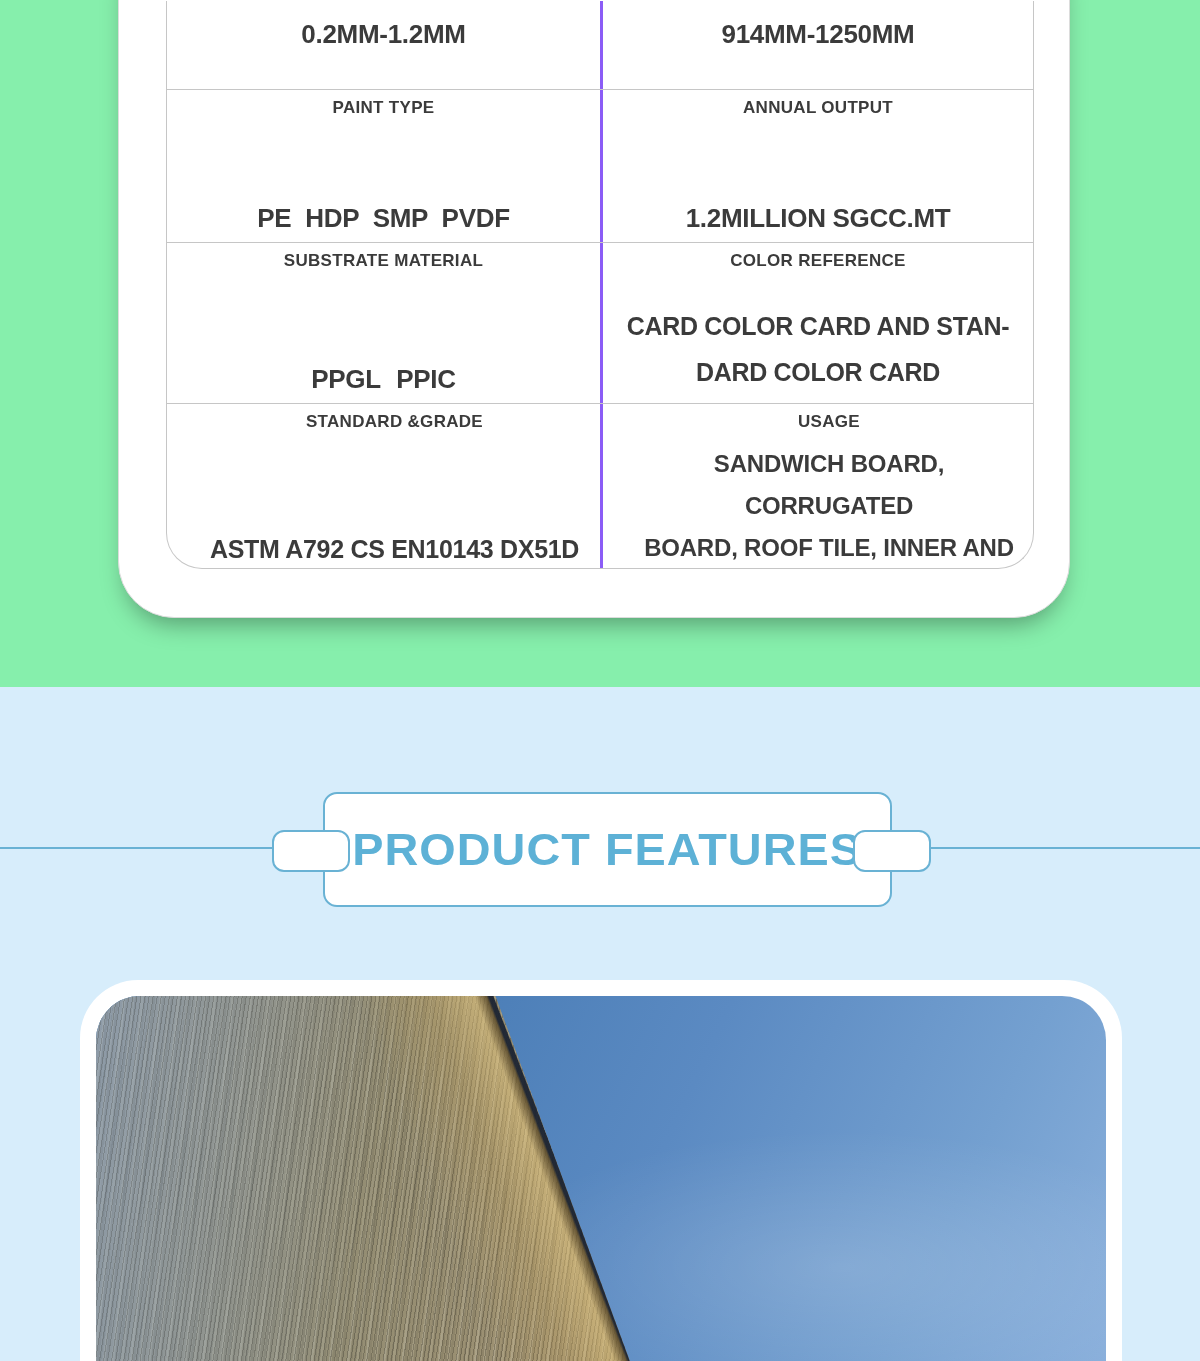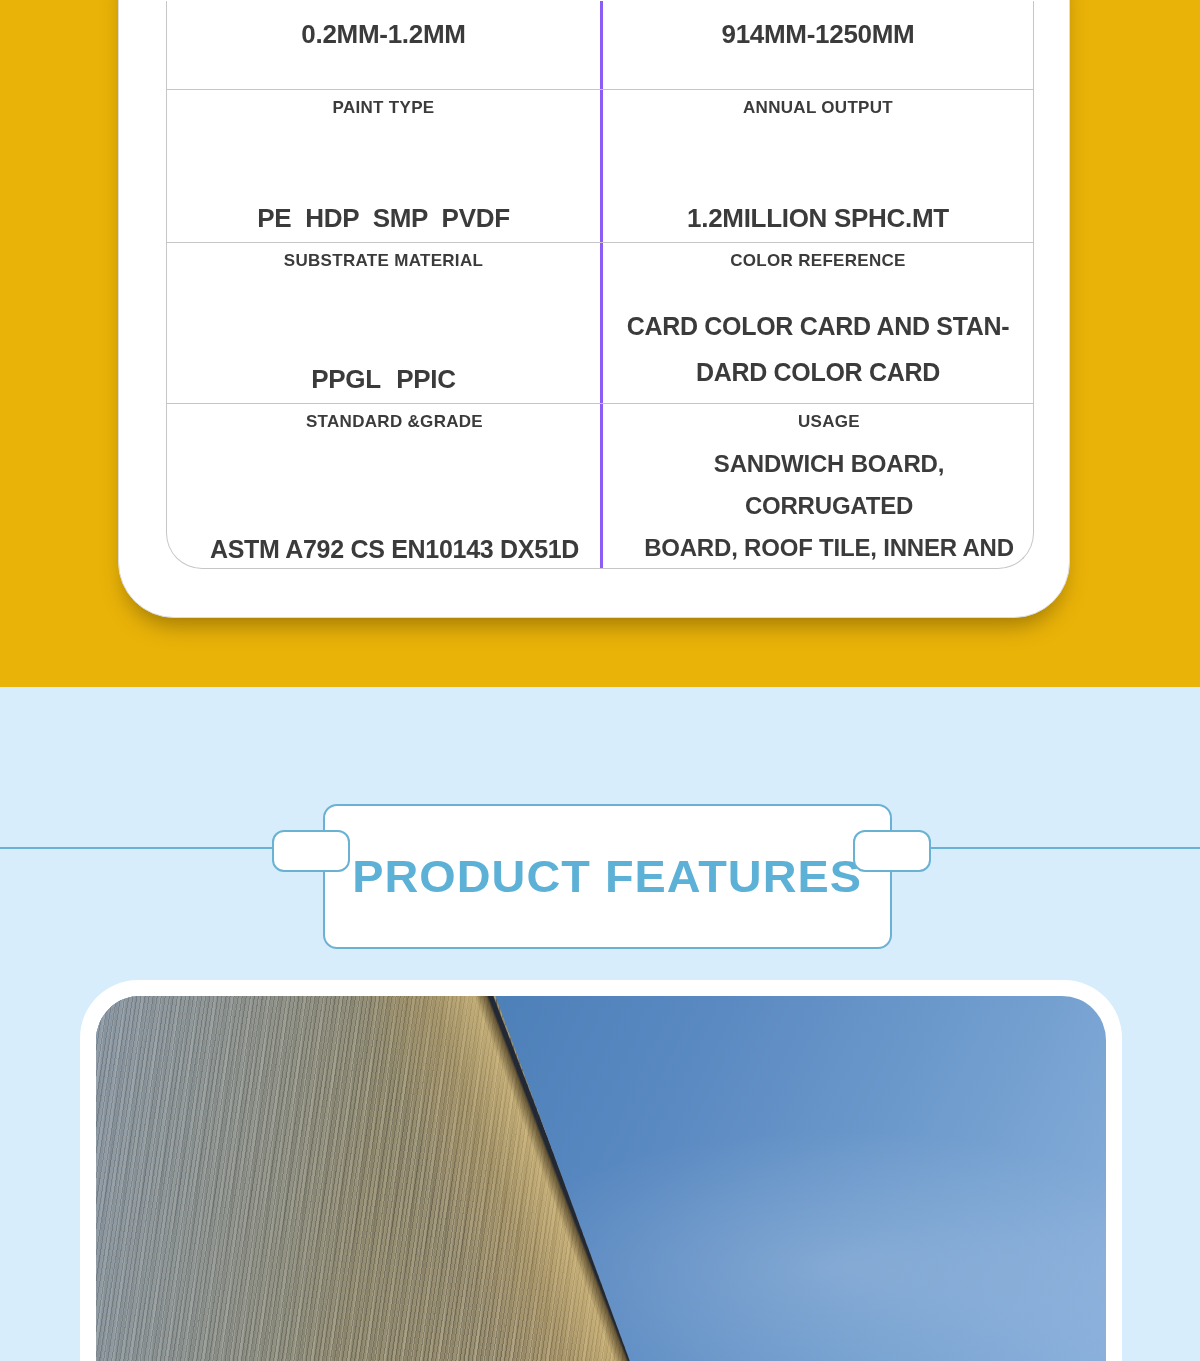--- a/index.html
+++ b/index.html
@@ -3,21 +3,21 @@
 <meta charset="utf-8">
 <style>
   * { margin:0; padding:0; box-sizing:border-box; }
   html,body { background:#ffffff; }
   .page {
     position:relative; width:1200px; height:1361px; overflow:hidden;
     font-family:"Liberation Sans", sans-serif; background:#ffffff;
   }
 
   
-  .spec-section { position:absolute; left:0; top:0; width:1200px; height:687px; background:#eab308; }
+  .spec-section { position:absolute; left:0; top:0; width:1200px; height:687px; background:#86efac; }
   .spec-card {
     position:absolute; left:118px; top:-60px; width:952px; height:678px;
     background:#ffffff; border:1px solid #dcdcdc;
     border-radius:40px 40px 56px 56px;
     box-shadow:0 14px 24px -8px rgba(0,0,0,0.35);
   }
   .spec-table {
     position:absolute; left:47px; top:60px; width:868px; height:568px;
     border:1px solid #c6c6c6; border-top:none;
     border-radius:0 0 36px 36px; overflow:hidden; background:#fff;
@@ -39,23 +39,23 @@
   .v-wide  { word-spacing:7px;margin-top:40px; }
   .v-wider { word-spacing:9px; }
   .v-color { font-size:25px; line-height:46px; }
   .v-std   { font-size:25px; line-height:41px;margin-top:17px; }
   .v-usage { font-size:24px; line-height:42px; letter-spacing:-.2px; }
 
   
   .features-section { position:absolute; left:0; top:687px; width:1200px; height:674px; background:#d7edfb; }
   .divider-line { position:absolute; left:0; top:160px; width:1200px; height:2px; background:#69b2d4; z-index:1; }
   .features-badge {
-    position:absolute; left:323px; top:105px; width:569px; height:145px;
+    position:absolute; left:323px; top:105px; width:569px; height:115px;
     background:#ffffff; border:2px solid #69b2d4; border-radius:14px; z-index:2;
-    display:flex; align-items:center; justify-content:center;margin-top:12px;
+    display:flex; align-items:center; justify-content:center;
   }
   .features-title {
     color:#5db1d6; font-size:45px; font-weight:bold; letter-spacing:1px;
     transform:scaleX(1.04); white-space:nowrap;
   }
   .side-badge {
     position:absolute; top:143px; width:78px; height:42px;
     background:#ffffff; border:2px solid #69b2d4; border-radius:12px; z-index:3;
   }
   .side-badge.left  { left:272px; }
@@ -121,21 +121,21 @@
           </div>
         </div>
 
         <div class="spec-row row-2">
           <div class="spec-cell">
             <div class="cell-label">PAINT TYPE</div>
             <div class="cell-value v-wide">PE HDP SMP PVDF</div>
           </div>
           <div class="spec-cell right-col">
             <div class="cell-label">ANNUAL OUTPUT</div>
-            <div class="cell-value">1.2MILLION SPHC.MT</div>
+            <div class="cell-value">1.2MILLION SGCC.MT</div>
           </div>
         </div>
 
         <div class="spec-row row-3">
           <div class="spec-cell">
             <div class="cell-label">SUBSTRATE MATERIAL</div>
             <div class="cell-value v-wider">PPGL PPIC</div>
           </div>
           <div class="spec-cell right-col">
             <div class="cell-label">COLOR REFERENCE</div>

